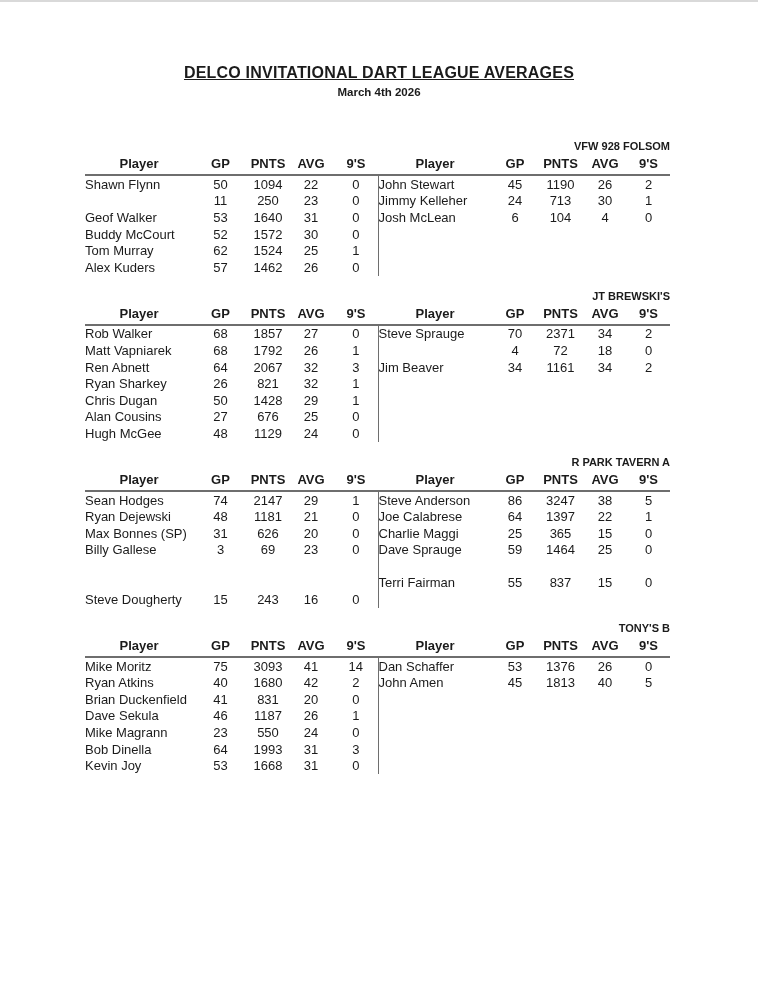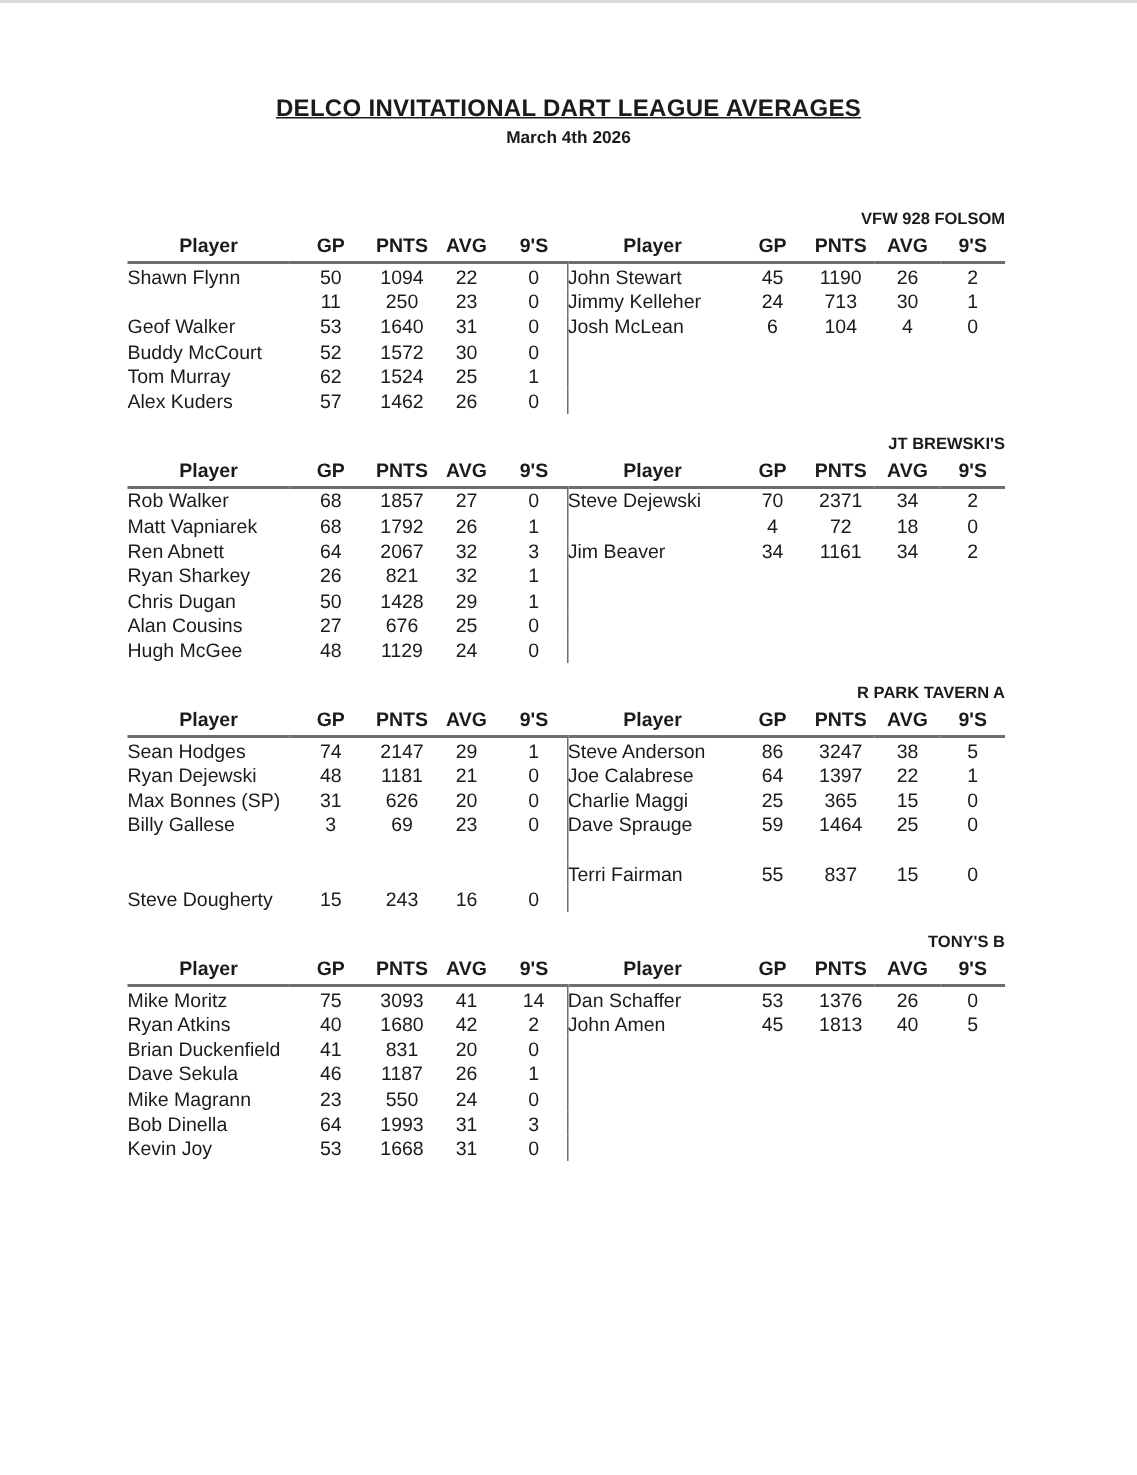--- a/index.html
+++ b/index.html
@@ -223,21 +223,21 @@
               <th>9'S</th>
             </tr>
           </thead>
           <tbody>
             <tr>
               <td class="name">Rob Walker</td>
               <td class="num">68</td>
               <td class="num">1857</td>
               <td class="num">27</td>
               <td class="num">0</td>
-              <td class="name divider">Steve Dejewski</td>
+              <td class="name divider">Steve Sprauge</td>
               <td class="num">70</td>
               <td class="num">2371</td>
               <td class="num">34</td>
               <td class="num">2</td>
             </tr>
             <tr>
               <td class="name">Matt Vapniarek</td>
               <td class="num">68</td>
               <td class="num">1792</td>
               <td class="num">26</td>

